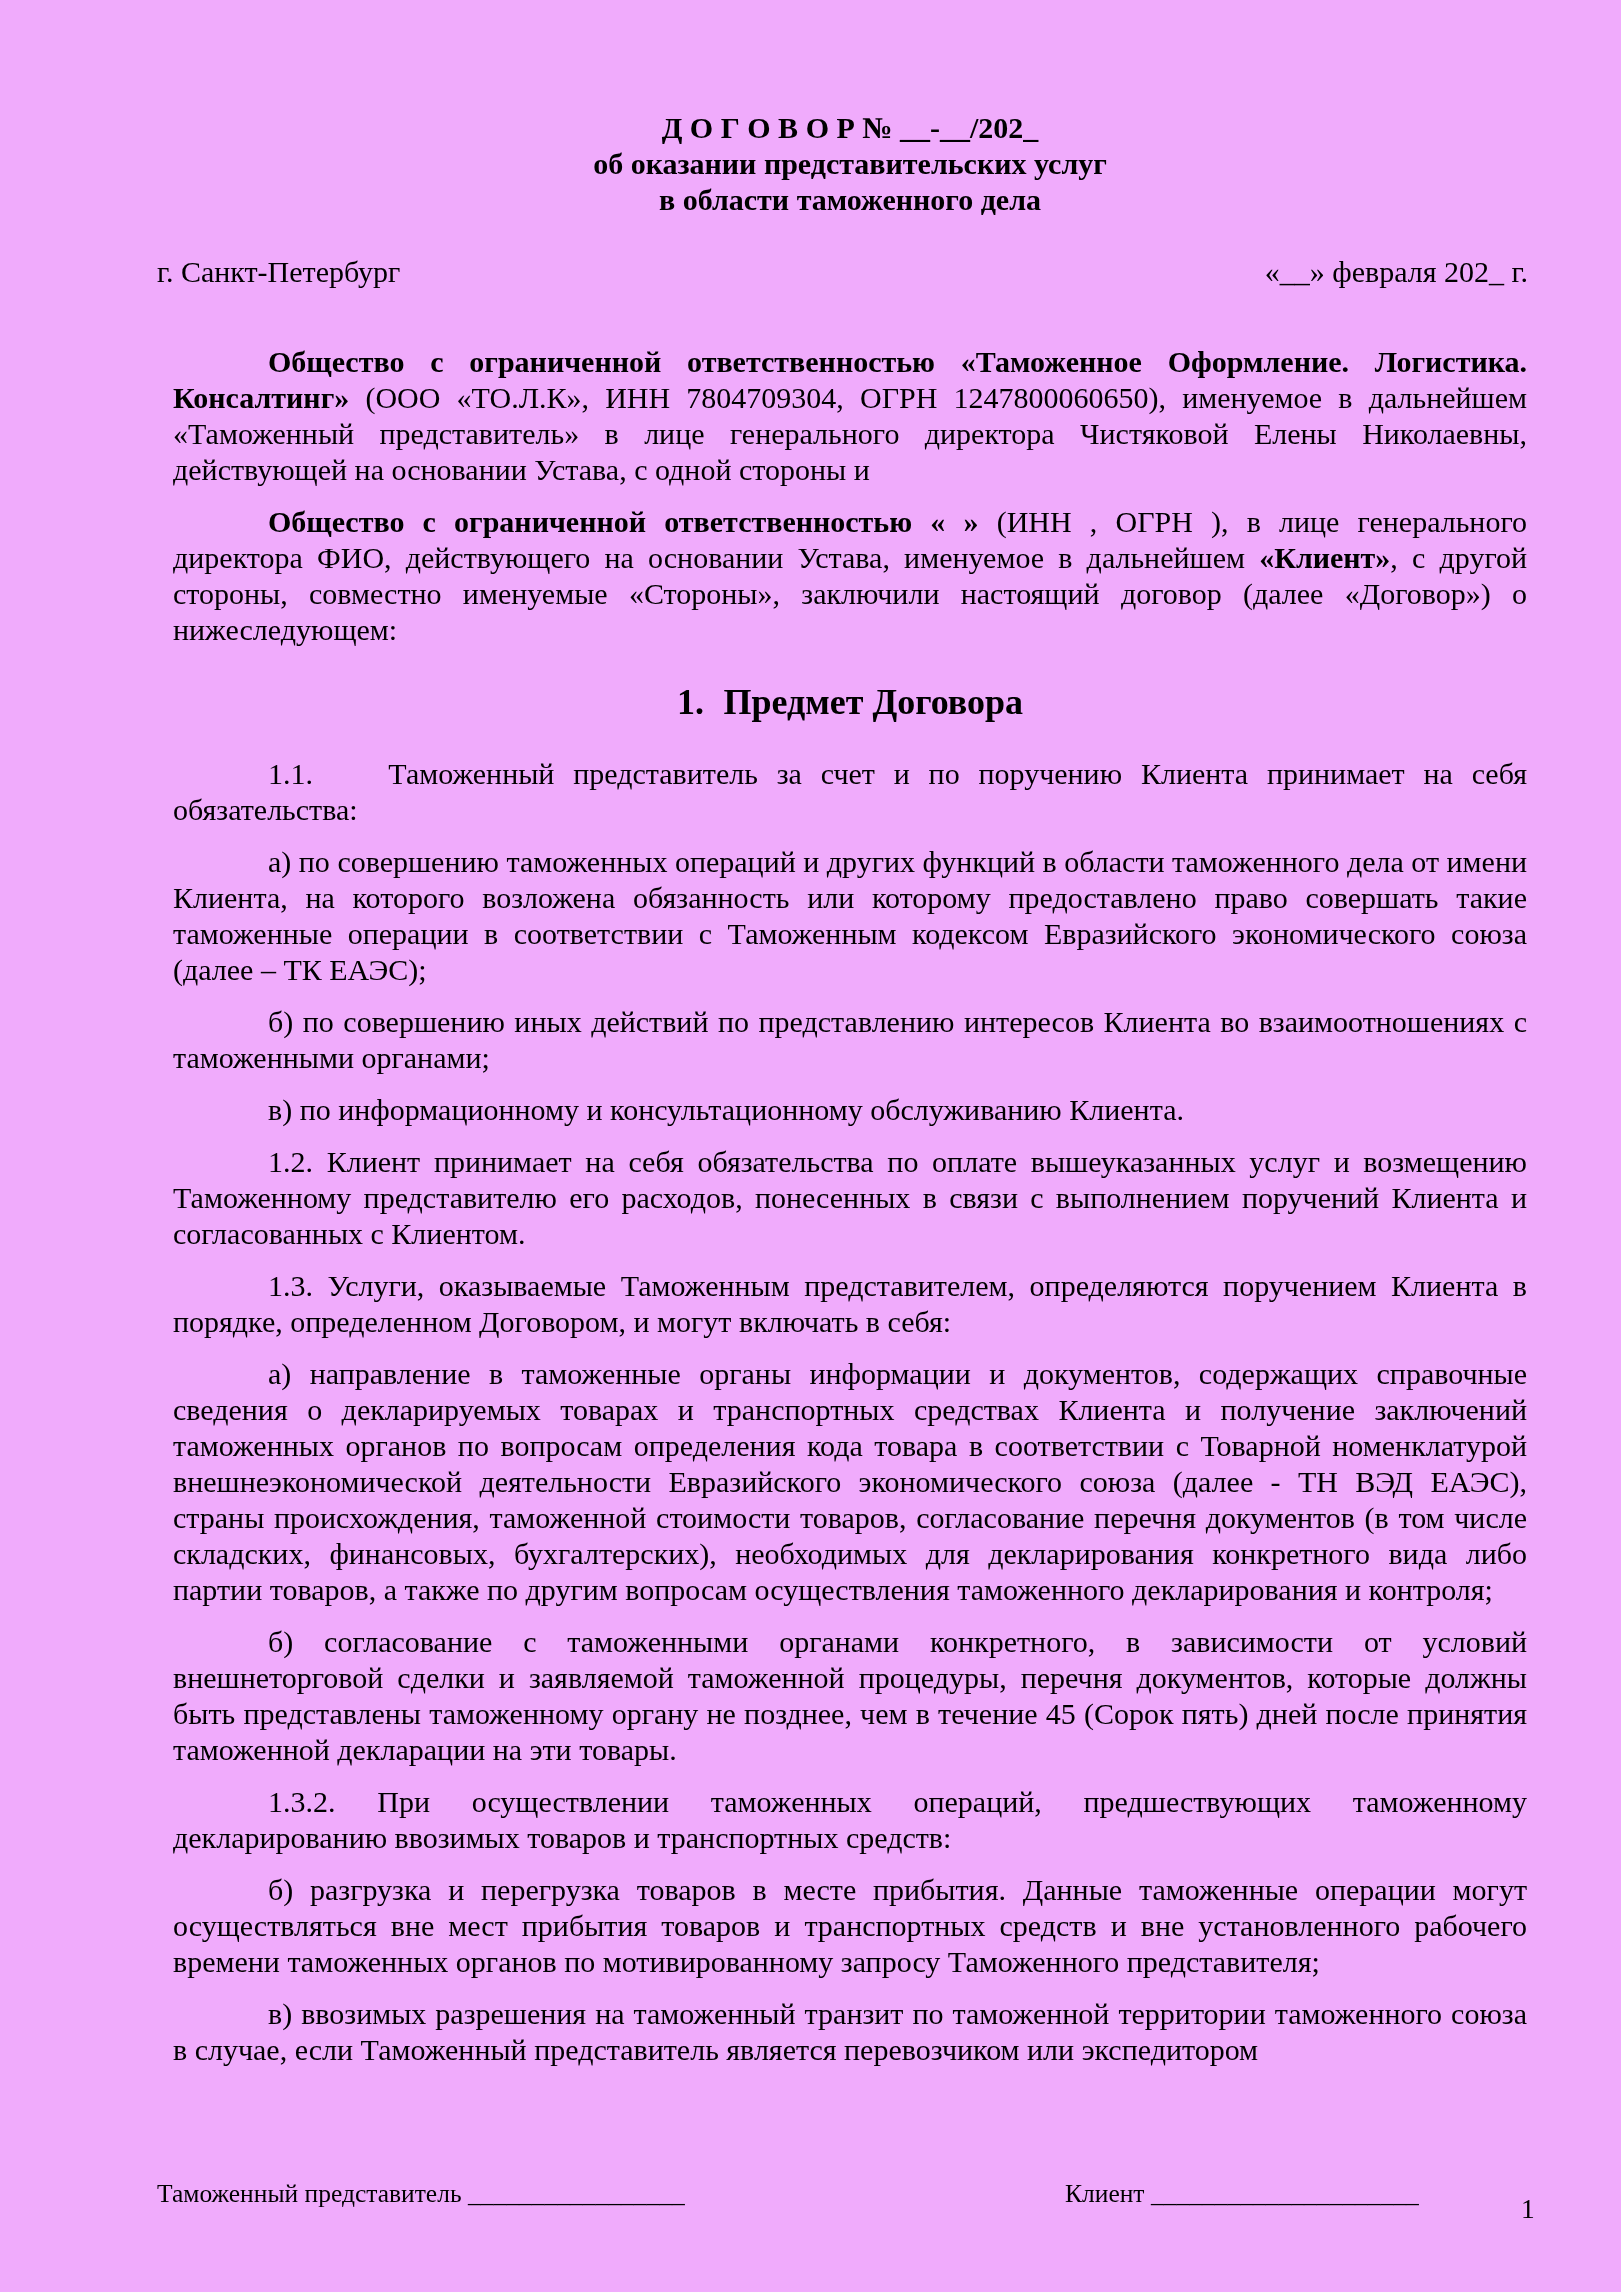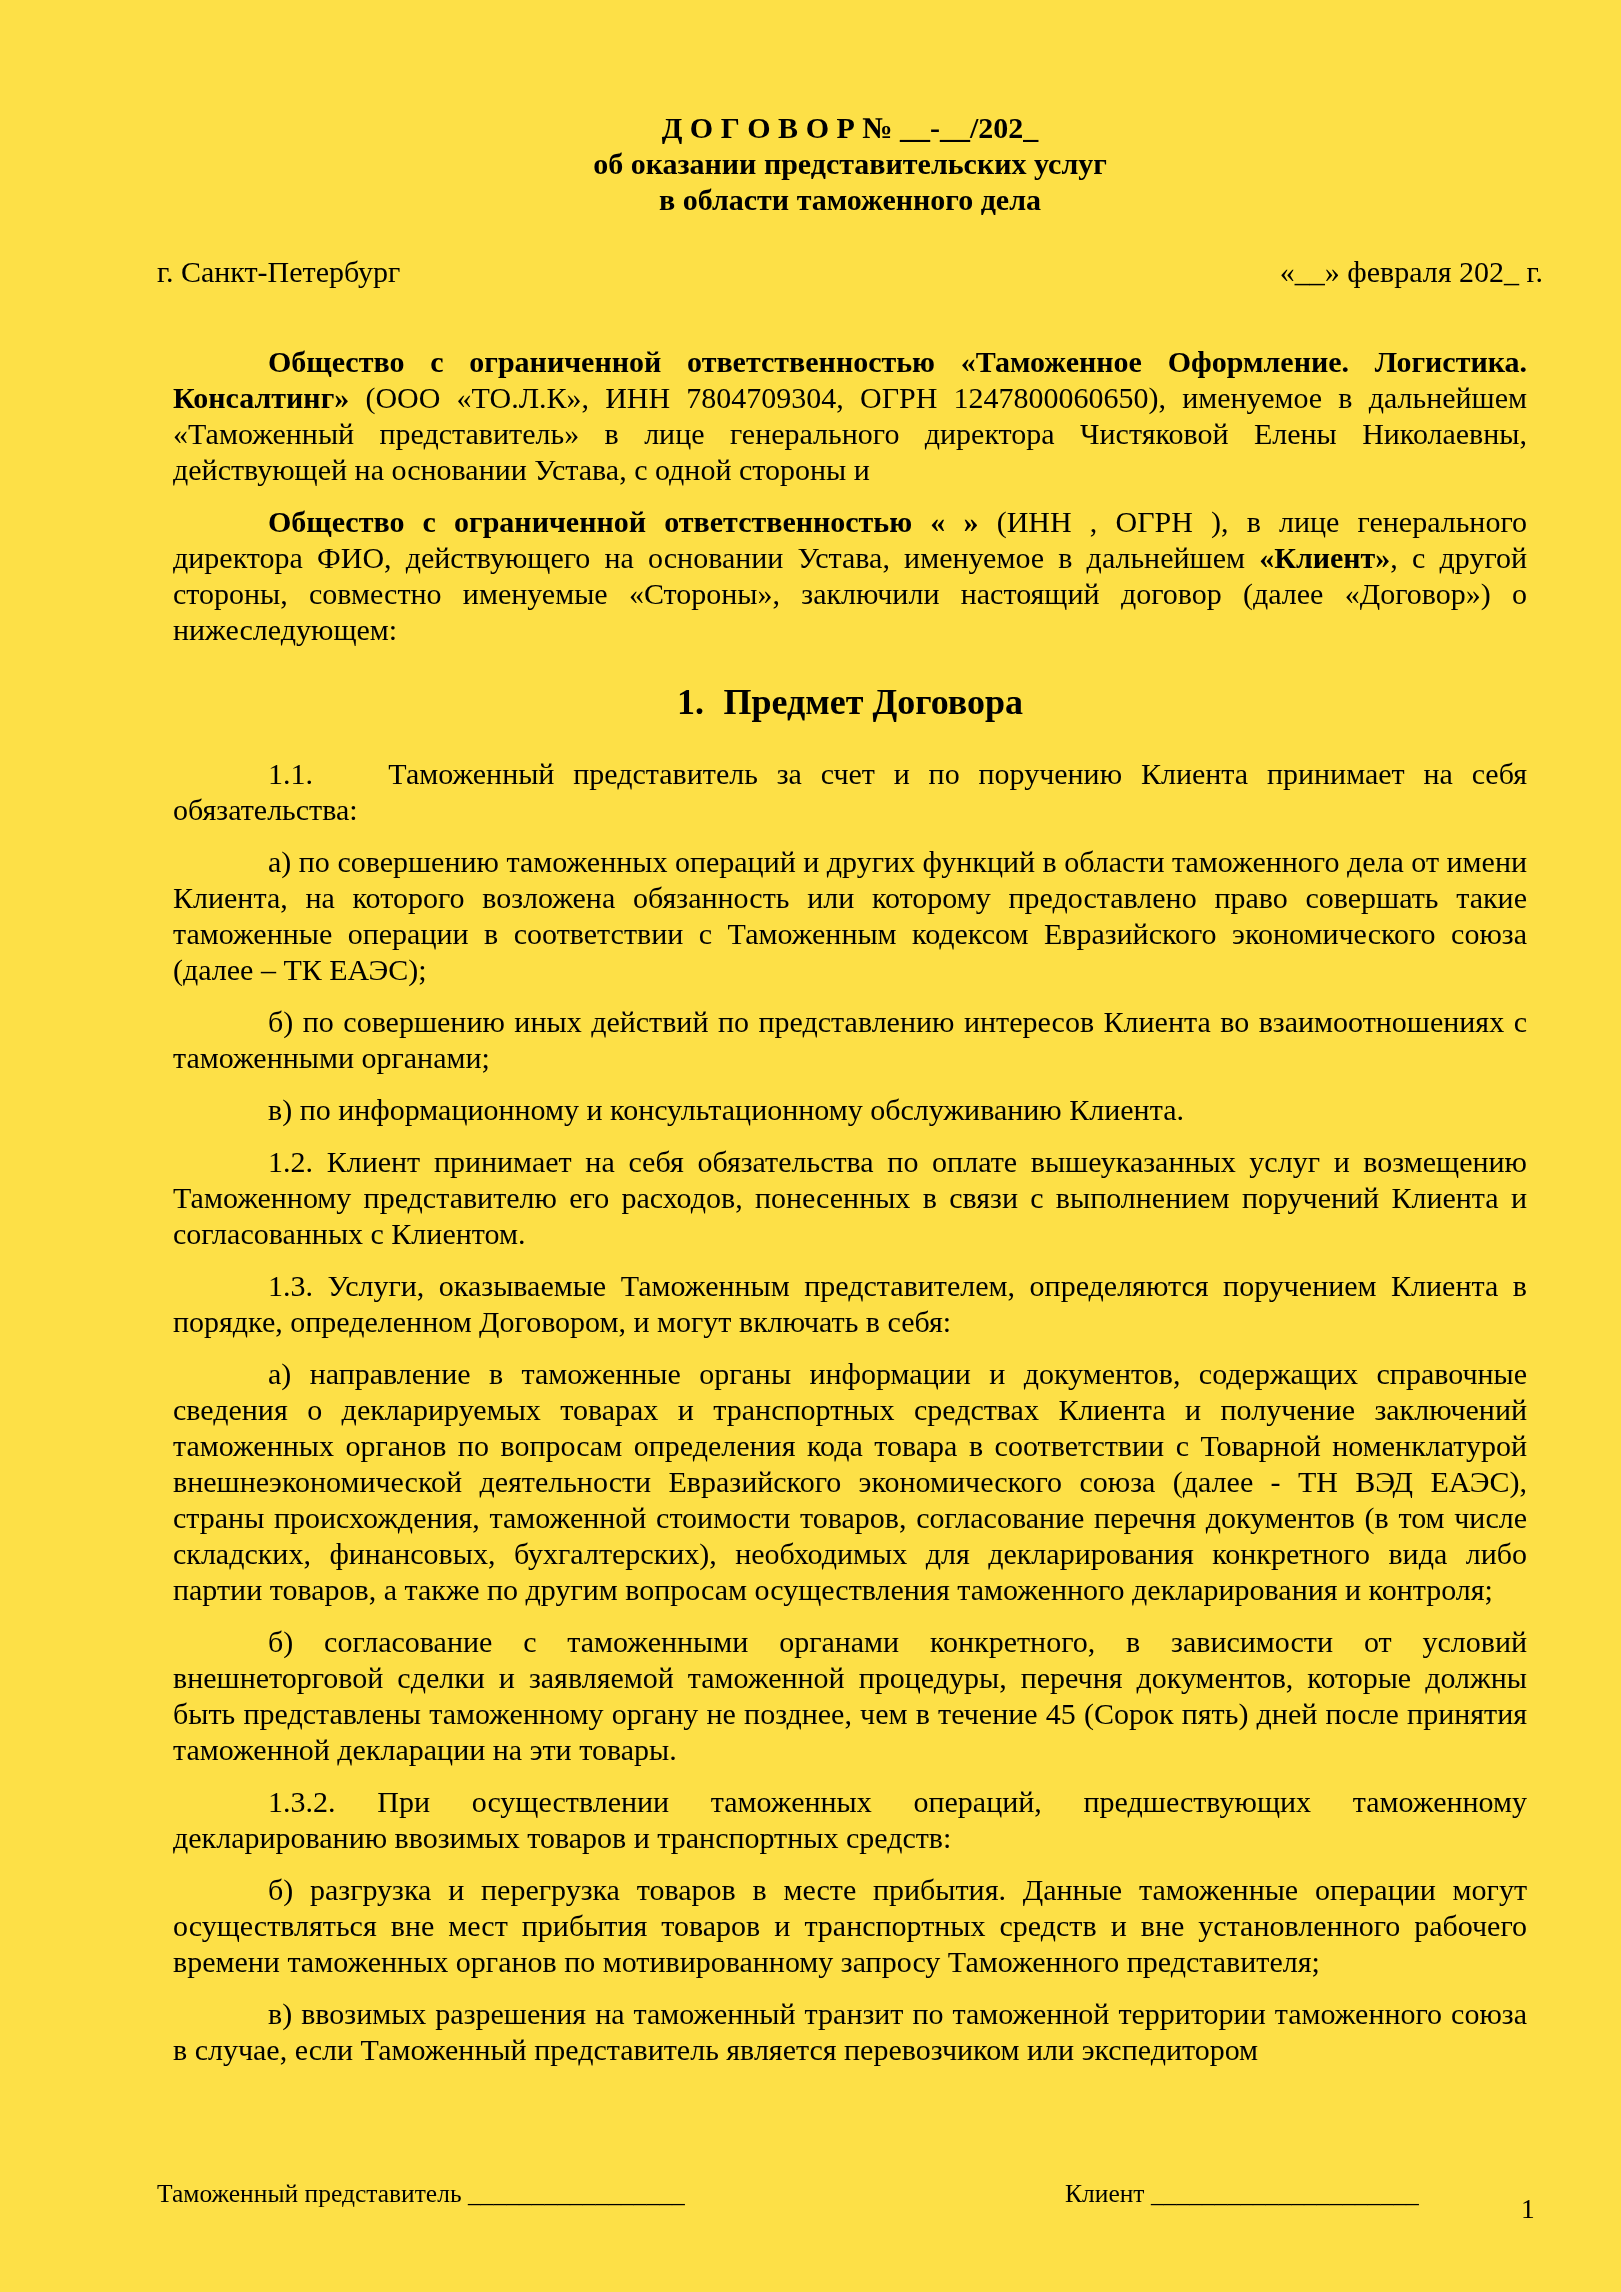--- a/index.html
+++ b/index.html
@@ -1,39 +1,39 @@
 <!DOCTYPE html>
 <html lang="ru"><head>
 <meta charset="utf-8">
 <style>
   html, body { margin: 0; padding: 0; background: #888; }
   .page {
     position: relative;
     width: 1621px;
     height: 2293px;
     margin: 0 auto;
-    background: #fde047;
+    background: #f0abfc;
     font-family: "Liberation Serif", "DejaVu Serif", serif;
     font-size: 30px;
     line-height: 36px;
     color: #000;
     box-sizing: border-box;
     padding: 110px 78px 0 157px;
     overflow: hidden;
     hyphens: none;
   }
   .title-block {
     text-align: center;
     font-weight: bold;
     margin: 0 0 36px 0;
   }
   .city-date {
     display: flex;
     justify-content: space-between;
-    margin: 0 0 54px 0;
+    margin: 0 15px 54px 0;
   }
   p.para {
     margin: 16px;
     text-align: justify;
     text-indent: 95px;
   }
   .b { font-weight: bold; }
   .section-heading {
     margin: 36px 0;
     font-weight: bold;

